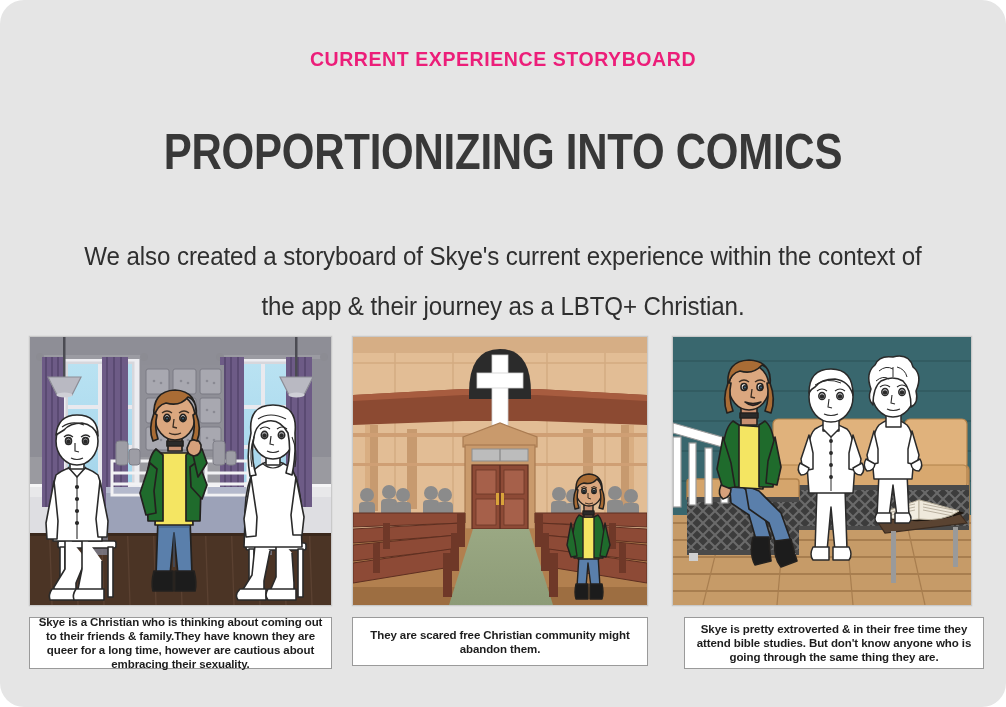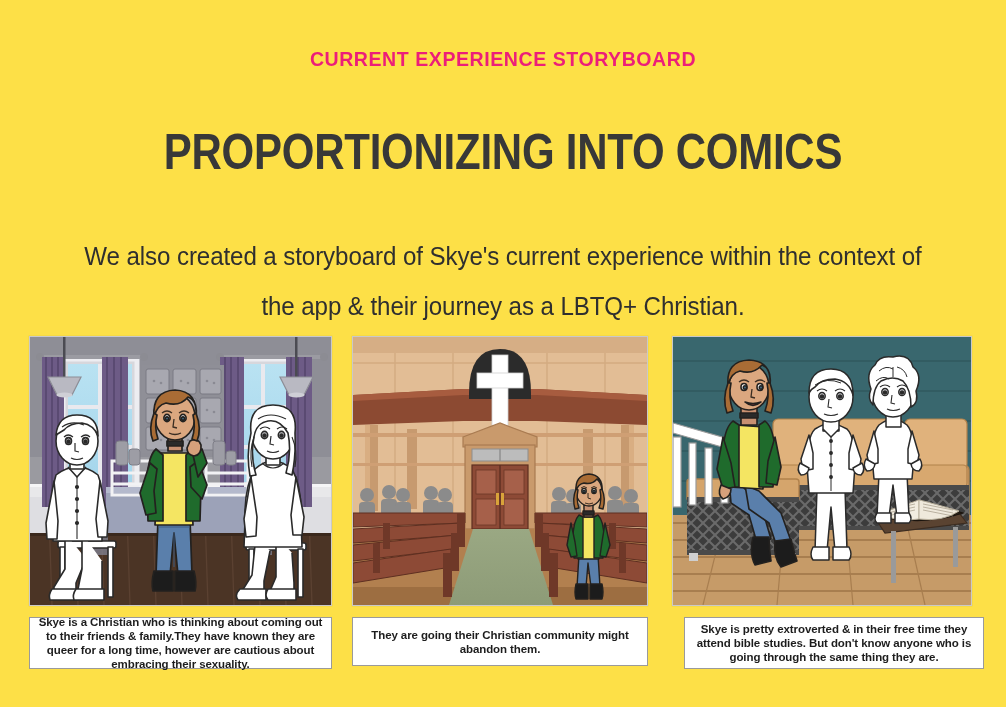--- a/index.html
+++ b/index.html
@@ -13,21 +13,22 @@
     height: 707px;
     overflow: hidden;
     font-family: "Liberation Sans", sans-serif;
     -webkit-font-smoothing: antialiased;
   }
 
   .slide {
     position: relative;
     width: 1006px;
     height: 707px;
-    background: #fde047;
+    background: #e5e5e5;
+    border-radius: 24px;
   }
 
   
   .eyebrow {
     position: absolute;
     left: 0;
     top: 48px;
     width: 1006px;
     text-align: center;
     color: #ec1e79;
@@ -540,21 +541,21 @@
               <path d="M235 156 L235 161 L238 162"></path>
               <path d="M232 166 Q236 168 240 166"></path>
             </g>
             <ellipse cx="231" cy="154" rx="2.2" ry="2.6" fill="#ffffff"></ellipse>
             <ellipse cx="241" cy="154" rx="2.2" ry="2.6" fill="#ffffff"></ellipse>
             <circle cx="231" cy="154.3" r="1.2" fill="#3f6f8e"></circle>
             <circle cx="241" cy="154.3" r="1.2" fill="#3f6f8e"></circle>
           </g>
         </svg>
       </div>
-      <div class="caption">They are going their Christian community might abandon them.</div>
+      <div class="caption">They are scared free Christian community might abandon them.</div>
     </div>
 
     <div class="panel" id="panel-3">
       <div class="panel-art">
         <svg width="298" height="268" viewBox="0 0 298 268" xmlns="http://www.w3.org/2000/svg">
           <defs>
             <pattern id="p3deck" width="298" height="17" patternUnits="userSpaceOnUse">
               <rect width="298" height="17" fill="#c69b68"></rect>
               <rect y="15" width="298" height="2" fill="#a87e4f"></rect>
             </pattern>

